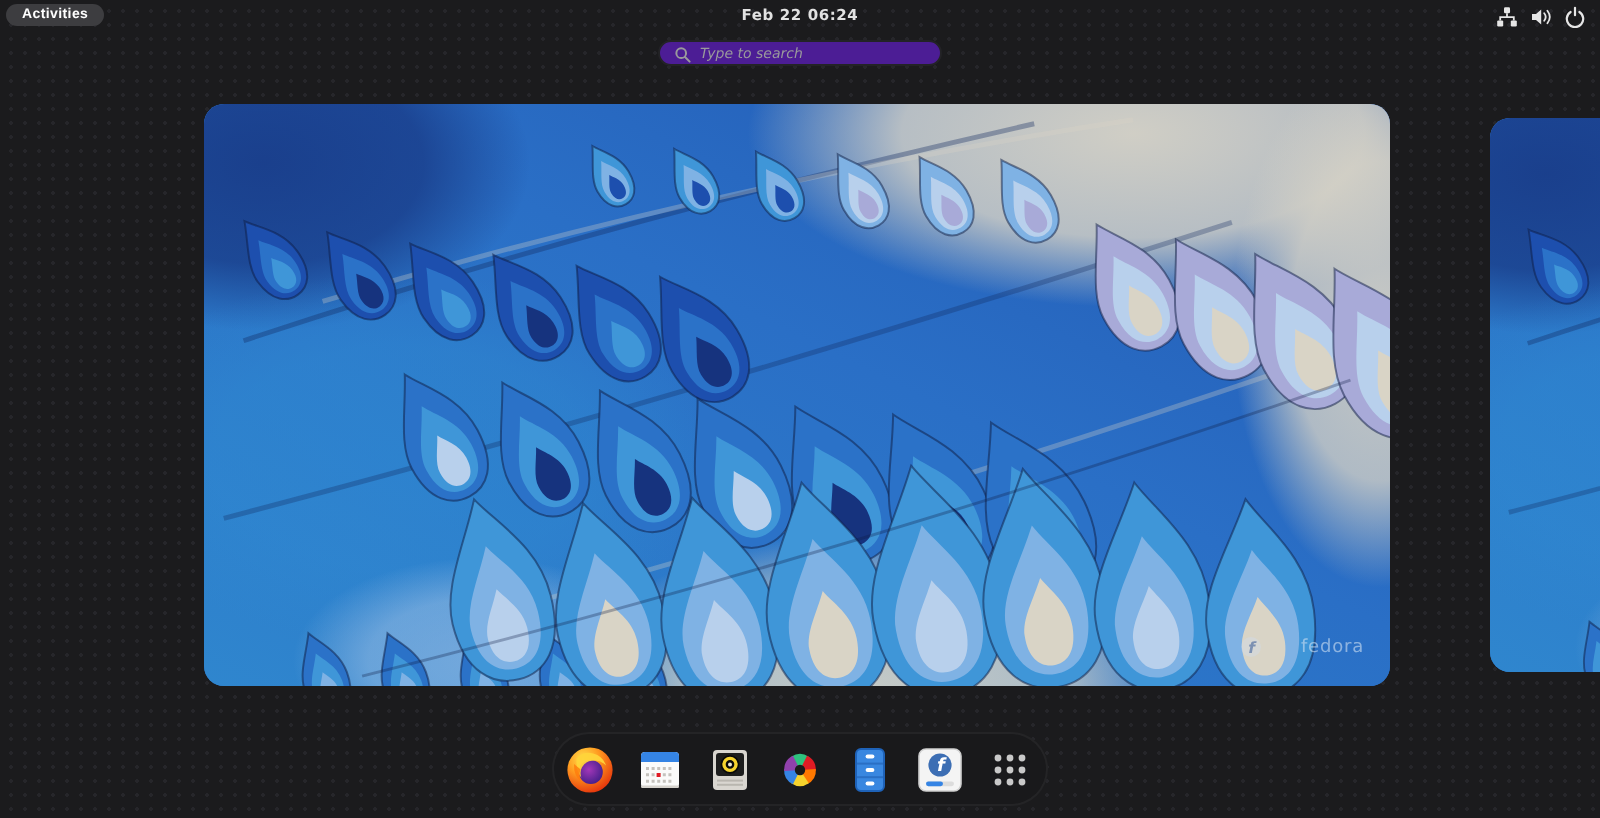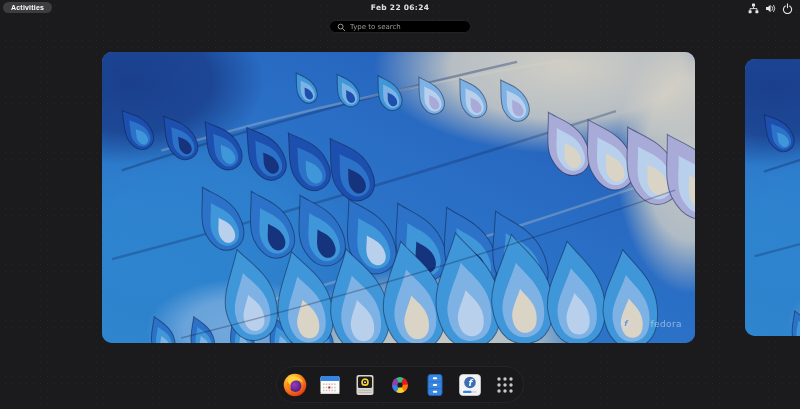--- a/index.html
+++ b/index.html
@@ -13,23 +13,23 @@
   .topbar{position:absolute;top:0;left:0;right:0;height:16px;z-index:5;}
   .activities{position:absolute;left:3px;top:2px;height:11px;line-height:11px;
     padding:0 8px;border-radius:7px;background:#3d3d40;color:#ffffff;
     font-size:7px;font-weight:700;border:none;cursor:pointer;letter-spacing:.2px;}
   .clock{position:absolute;left:50%;top:3px;transform:translateX(-50%);
     color:#e2e2e2;font-size:7.5px;font-weight:700;letter-spacing:.3px;cursor:pointer;}
   .status{position:absolute;right:7px;top:3px;display:flex;gap:6px;align-items:center;cursor:pointer;}
   .status svg{display:block;}
   
   .search-pill{position:absolute;left:50%;top:20px;transform:translateX(-50%);
-    width:142px;height:13px;border-radius:7px;background:#000000;
+    width:142px;height:13px;border-radius:7px;background:#4c1d95;
     border:1px solid #232326;display:flex;align-items:center;gap:4px;
-    padding:0 7px;box-sizing:border-box;cursor:text;z-index:5;}
+    padding:0 7px;box-sizing:border-box;cursor:text;z-index:5;font-style:italic;}
   .search-pill .ph{color:#9a9a9c;font-size:7px;}
   
   .ws-main{position:absolute;left:102px;top:52px;width:593px;height:291px;
     border-radius:10px;overflow:hidden;cursor:pointer;background:#2a6fc6;}
   .ws-main svg.wall{display:block;width:593px;height:291px;}
   .ws-side{position:absolute;left:745px;top:59px;width:55px;height:277px;
     border-radius:10px 0 0 10px;overflow:hidden;cursor:pointer;background:#2a6fc6;}
   .ws-side svg.wall{display:block;width:565px;height:277px;}
   .watermark{position:absolute;right:13px;bottom:10px;display:flex;align-items:center;
     gap:3px;opacity:.6;pointer-events:none;}

